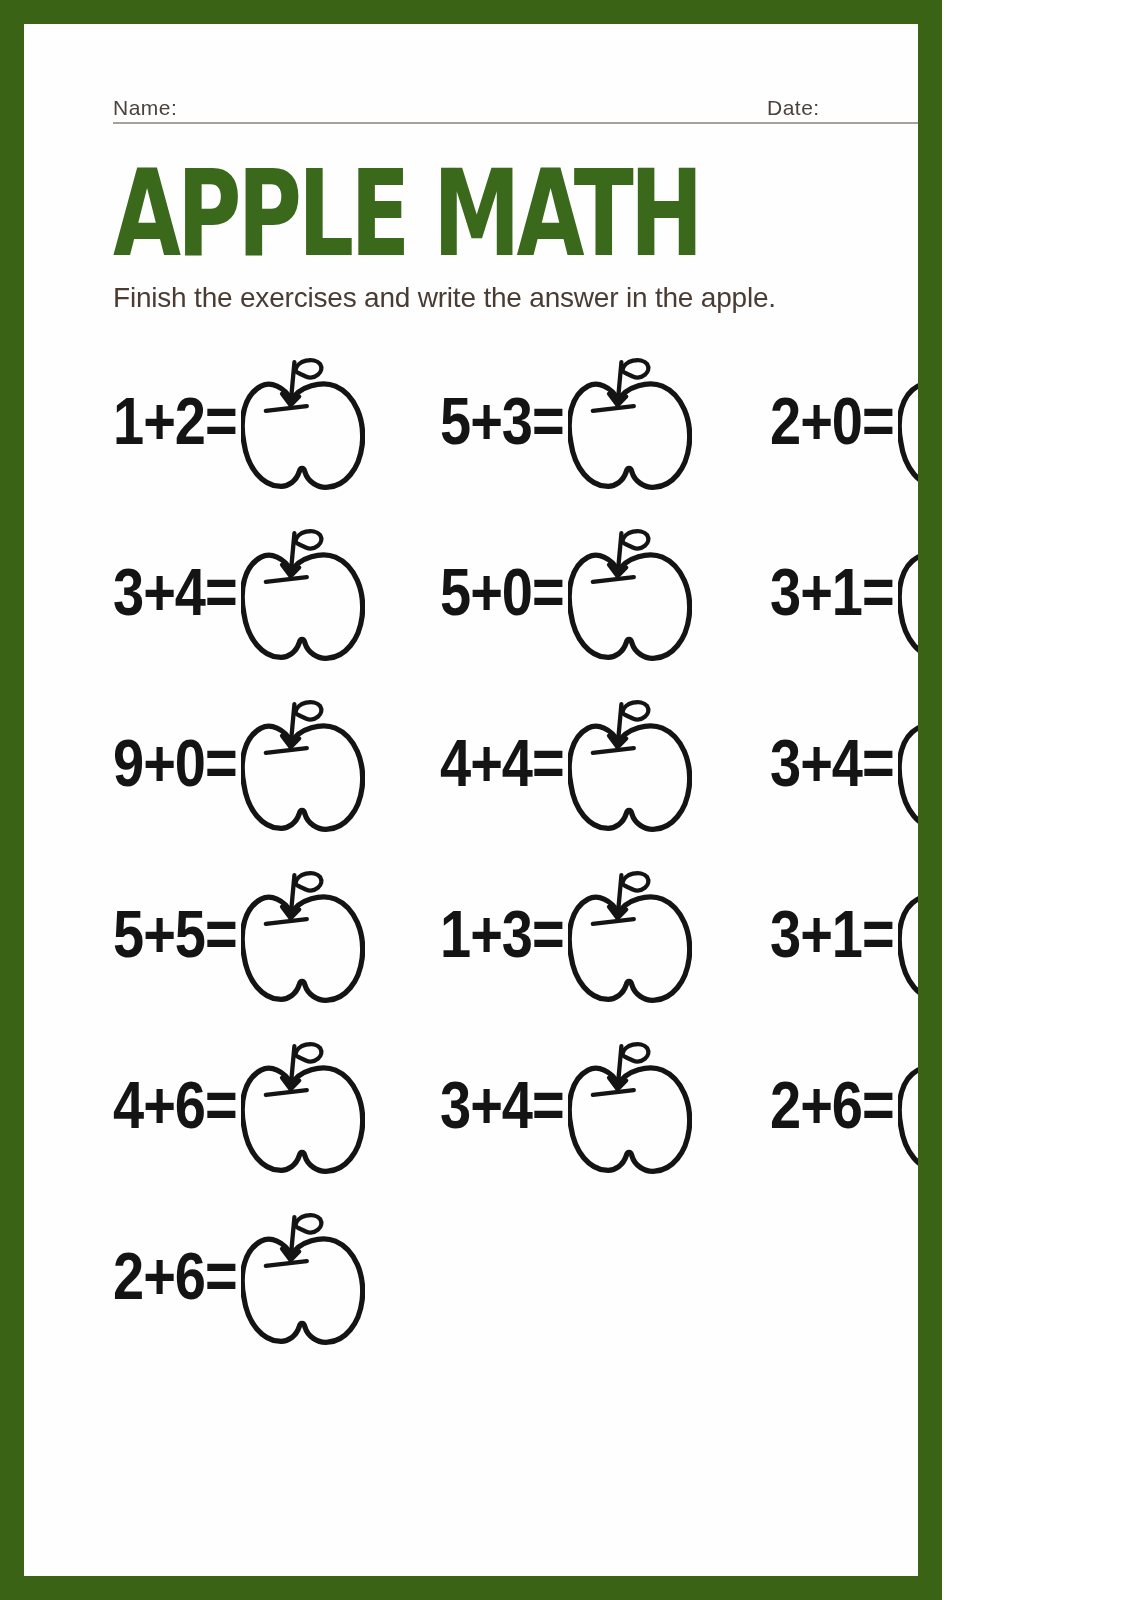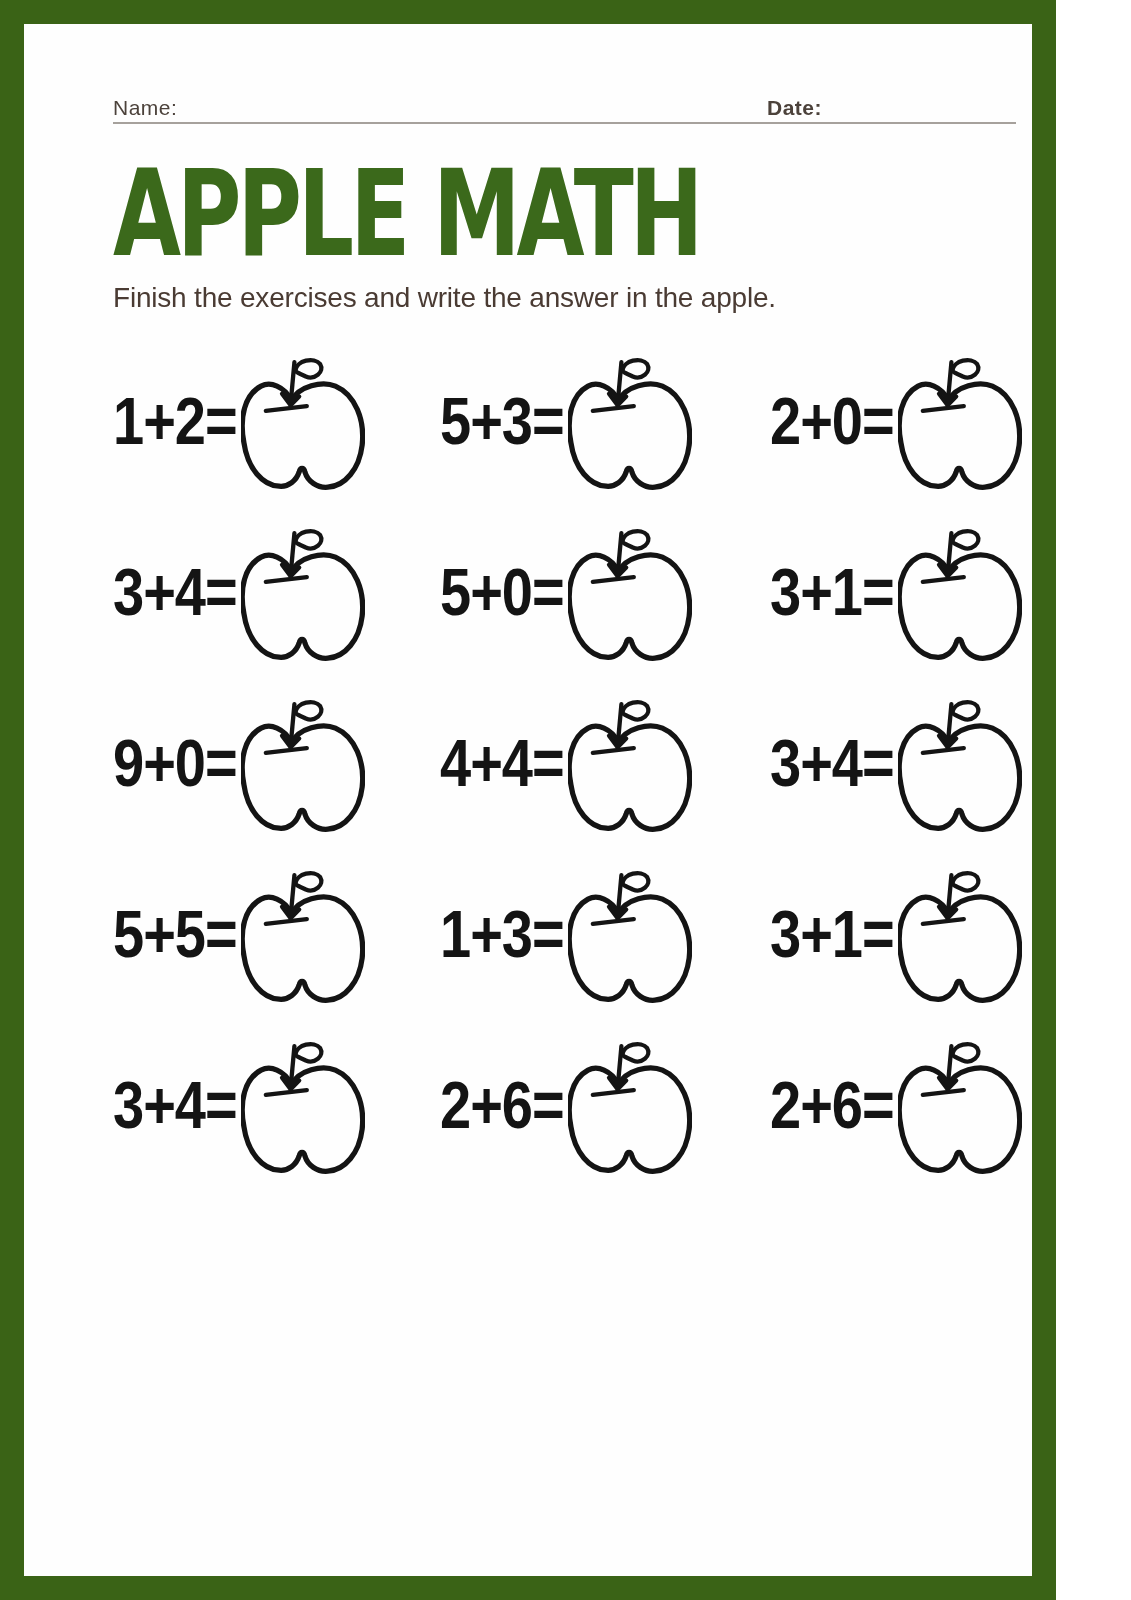--- a/index.html
+++ b/index.html
@@ -8,42 +8,42 @@
     --subtitle:#4a3b33;
     --headtext:#4c423b;
     --rule:#a6a19c;
     --ink:#141414;
     --paper:#fefefe;
   }
   *{margin:0;padding:0;box-sizing:border-box;}
   html,body{background:#ffffff;}
   body{font-family:"Liberation Sans",sans-serif;}
   .sheet{
-    width:1056px;height:1600px;
+    width:942px;height:1600px;
     border:24px solid var(--frame);
     background:var(--paper);
     position:relative;
     overflow:hidden;
   }
   
   .header{
     margin:72px 0 0 89px;
     width:903px;
     position:relative;
     height:28px;
     border-bottom:2px solid var(--rule);
   }
   .head-label{
     font-size:21px;
     color:var(--headtext);
     letter-spacing:.5px;
   }
   .head-label.date{
     position:absolute;
-    left:654px;top:0;font-weight:bold;
+    left:654px;top:0;
   }
   
   h1.title{
     margin:50px 0 0 89px;
     height:100px;
     line-height:100px;
     font-family:"DejaVu Sans","Liberation Sans",sans-serif;
     font-weight:800;
     font-size:88px;
     letter-spacing:-4px;
@@ -239,20 +239,30 @@
     <span class="expr">3+1=</span>
     <svg class="apple" viewBox="0 0 130 152" xmlns="http://www.w3.org/2000/svg">
       <path stroke-width="4.5" d="M56,6 L52,50"></path>
       <path stroke-width="4.5" d="M43,39 L52,51 L61,42"></path>
       <path stroke-width="4.5" d="M26,57 L69,52"></path>
       <path stroke-width="4.5" d="M57,15 C58,4 77,0 83,8 C88,16 77,25 68,21 C62,18 58,17 57,15"></path>
       <path stroke-width="5.5" d="M53,46 C45,31 31,26 21,31 C4,40 -2,64 3,90 C7,118 23,135 40,136 C50,137 58,130 61,121 C62,116 66,116 67,121 C70,131 80,138 91,137 C109,136 124,118 127,93 C130,67 120,40 99,31 C85,25 61,31 53,46 Z"></path>
     </svg>
   </div>
 
+  <div class="cell">
+    <span class="expr">4+6=</span>
+    <svg class="apple" viewBox="0 0 130 152" xmlns="http://www.w3.org/2000/svg">
+      <path stroke-width="4.5" d="M56,6 L52,50"></path>
+      <path stroke-width="4.5" d="M43,39 L52,51 L61,42"></path>
+      <path stroke-width="4.5" d="M26,57 L69,52"></path>
+      <path stroke-width="4.5" d="M57,15 C58,4 77,0 83,8 C88,16 77,25 68,21 C62,18 58,17 57,15"></path>
+      <path stroke-width="5.5" d="M53,46 C45,31 31,26 21,31 C4,40 -2,64 3,90 C7,118 23,135 40,136 C50,137 58,130 61,121 C62,116 66,116 67,121 C70,131 80,138 91,137 C109,136 124,118 127,93 C130,67 120,40 99,31 C85,25 61,31 53,46 Z"></path>
+    </svg>
+  </div>
 
   <div class="cell">
     <span class="expr">3+4=</span>
     <svg class="apple" viewBox="0 0 130 152" xmlns="http://www.w3.org/2000/svg">
       <path stroke-width="4.5" d="M56,6 L52,50"></path>
       <path stroke-width="4.5" d="M43,39 L52,51 L61,42"></path>
       <path stroke-width="4.5" d="M26,57 L69,52"></path>
       <path stroke-width="4.5" d="M57,15 C58,4 77,0 83,8 C88,16 77,25 68,21 C62,18 58,17 57,15"></path>
       <path stroke-width="5.5" d="M53,46 C45,31 31,26 21,31 C4,40 -2,64 3,90 C7,118 23,135 40,136 C50,137 58,130 61,121 C62,116 66,116 67,121 C70,131 80,138 91,137 C109,136 124,118 127,93 C130,67 120,40 99,31 C85,25 61,31 53,46 Z"></path>
     </svg>

